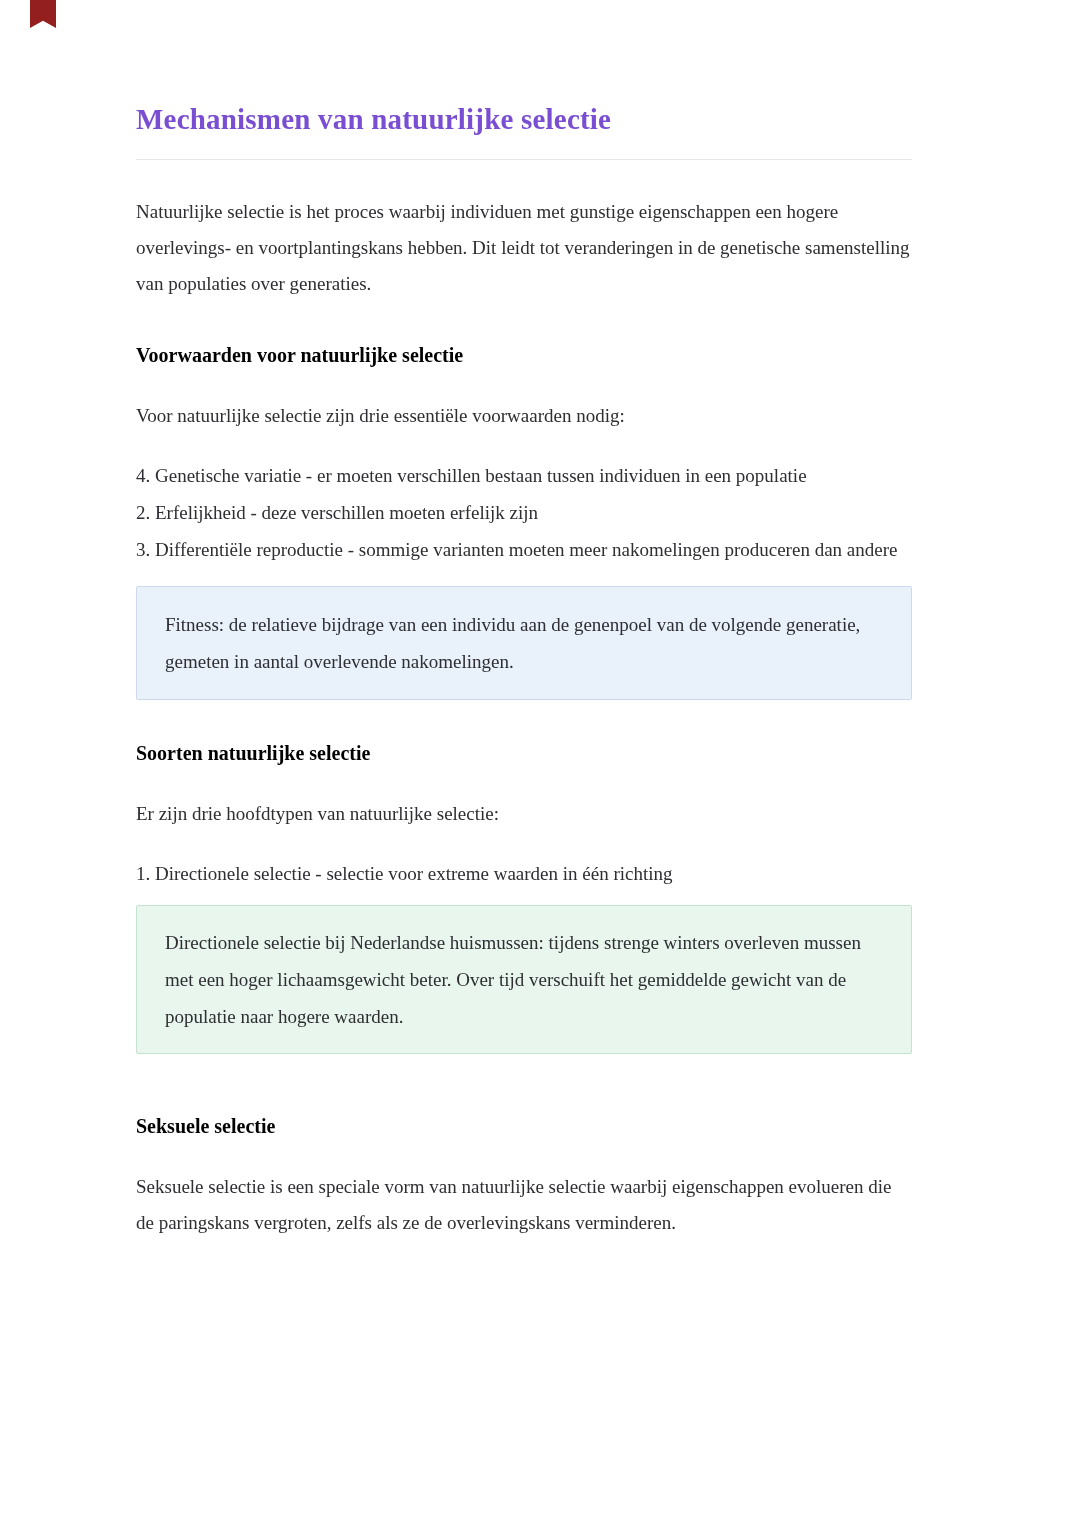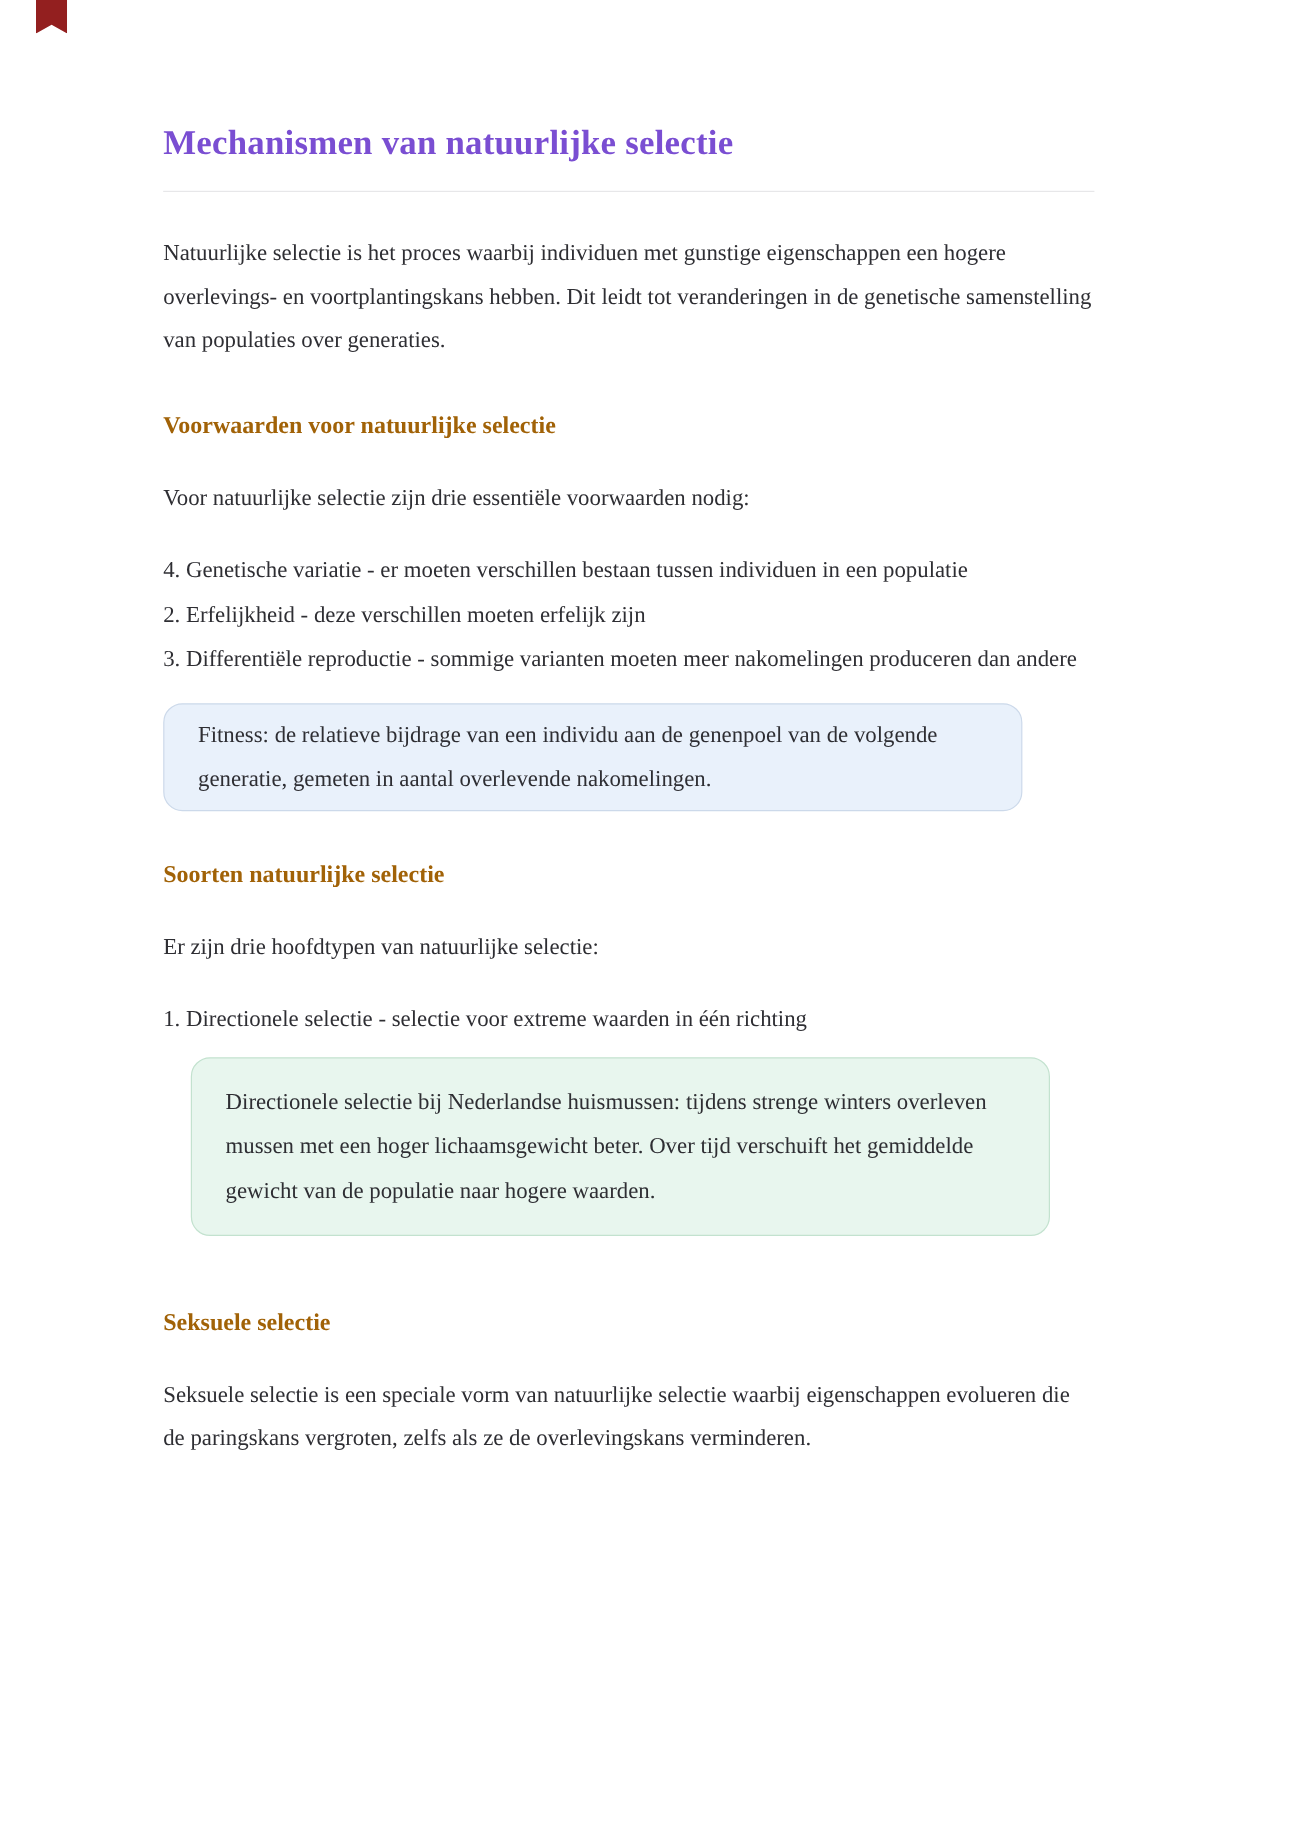--- a/index.html
+++ b/index.html
@@ -44,52 +44,51 @@
   p.body-text {
     margin: 34px 0 0 0;
     font-size: 19px;
     line-height: 36px;
   }
   h3.section-heading {
     margin: 40px 0 0 0;
     font-size: 20px;
     line-height: 26px;
     font-weight: 600;
-    color: #a16207;
+    color: #000000;
   }
   p.lead-text {
     margin: 30px 0 0 0;
     font-size: 19px;
     line-height: 36px;
   }
   .num-list {
     margin-top: 23px;
     font-size: 19px;
     line-height: 37px;
   }
   .callout {
     box-sizing: border-box;
-    width: 716px;
-    border-radius: 16px;
-    padding: 7px 28px;
+    width: 776px;
+    border-radius: 2px;
+    padding: 19px 28px;
     font-size: 19px;
     line-height: 37px;
   }
   .callout.info {
     margin-top: 18px;
     background: #e9f1fb;
     border: 1px solid #ccd9ea;
   }
   .callout.example {
     margin-top: 13px;
     background: #e8f6ee;
     border: 1px solid #c3e2cf;
     padding-top: 18px;
     padding-bottom: 18px;
-    margin-left: 23px;
   }
   .mt-sec { margin-top: 40px; }
   .mt-lead2 { margin-top: 38px; }
 </style>
 </head>
 <body>
 
 <div class="page">
 
   <div class="ribbon"></div>

